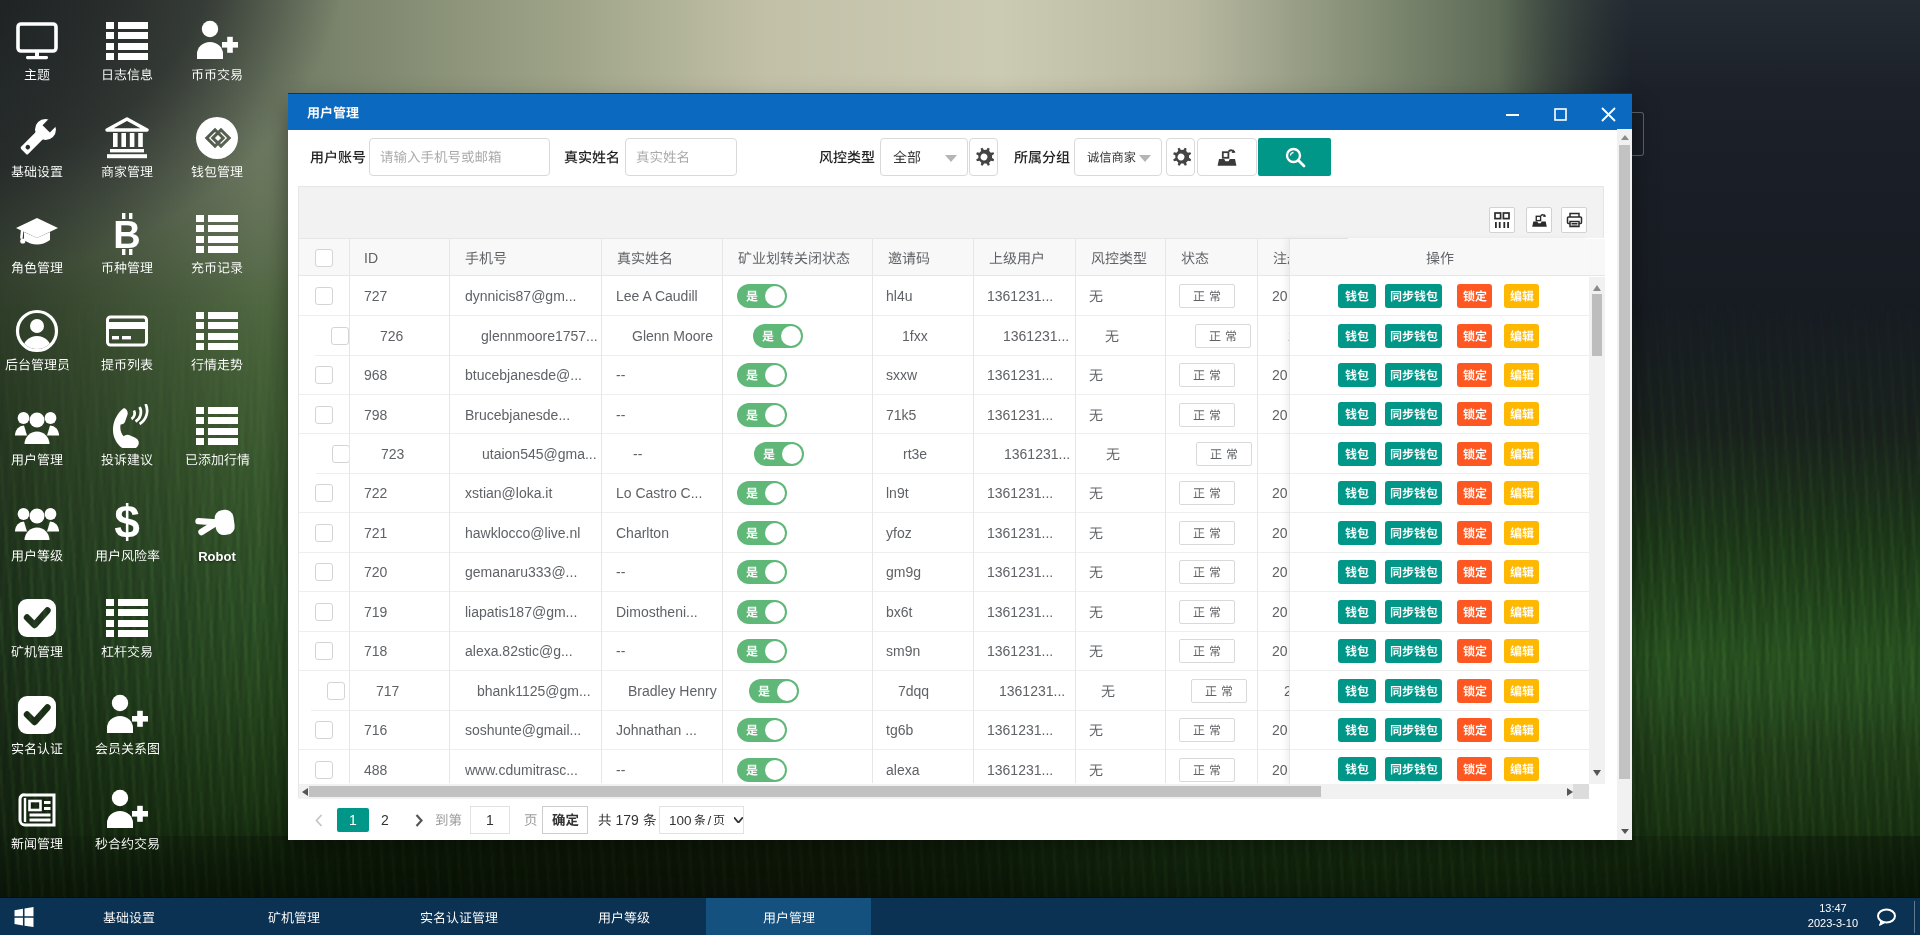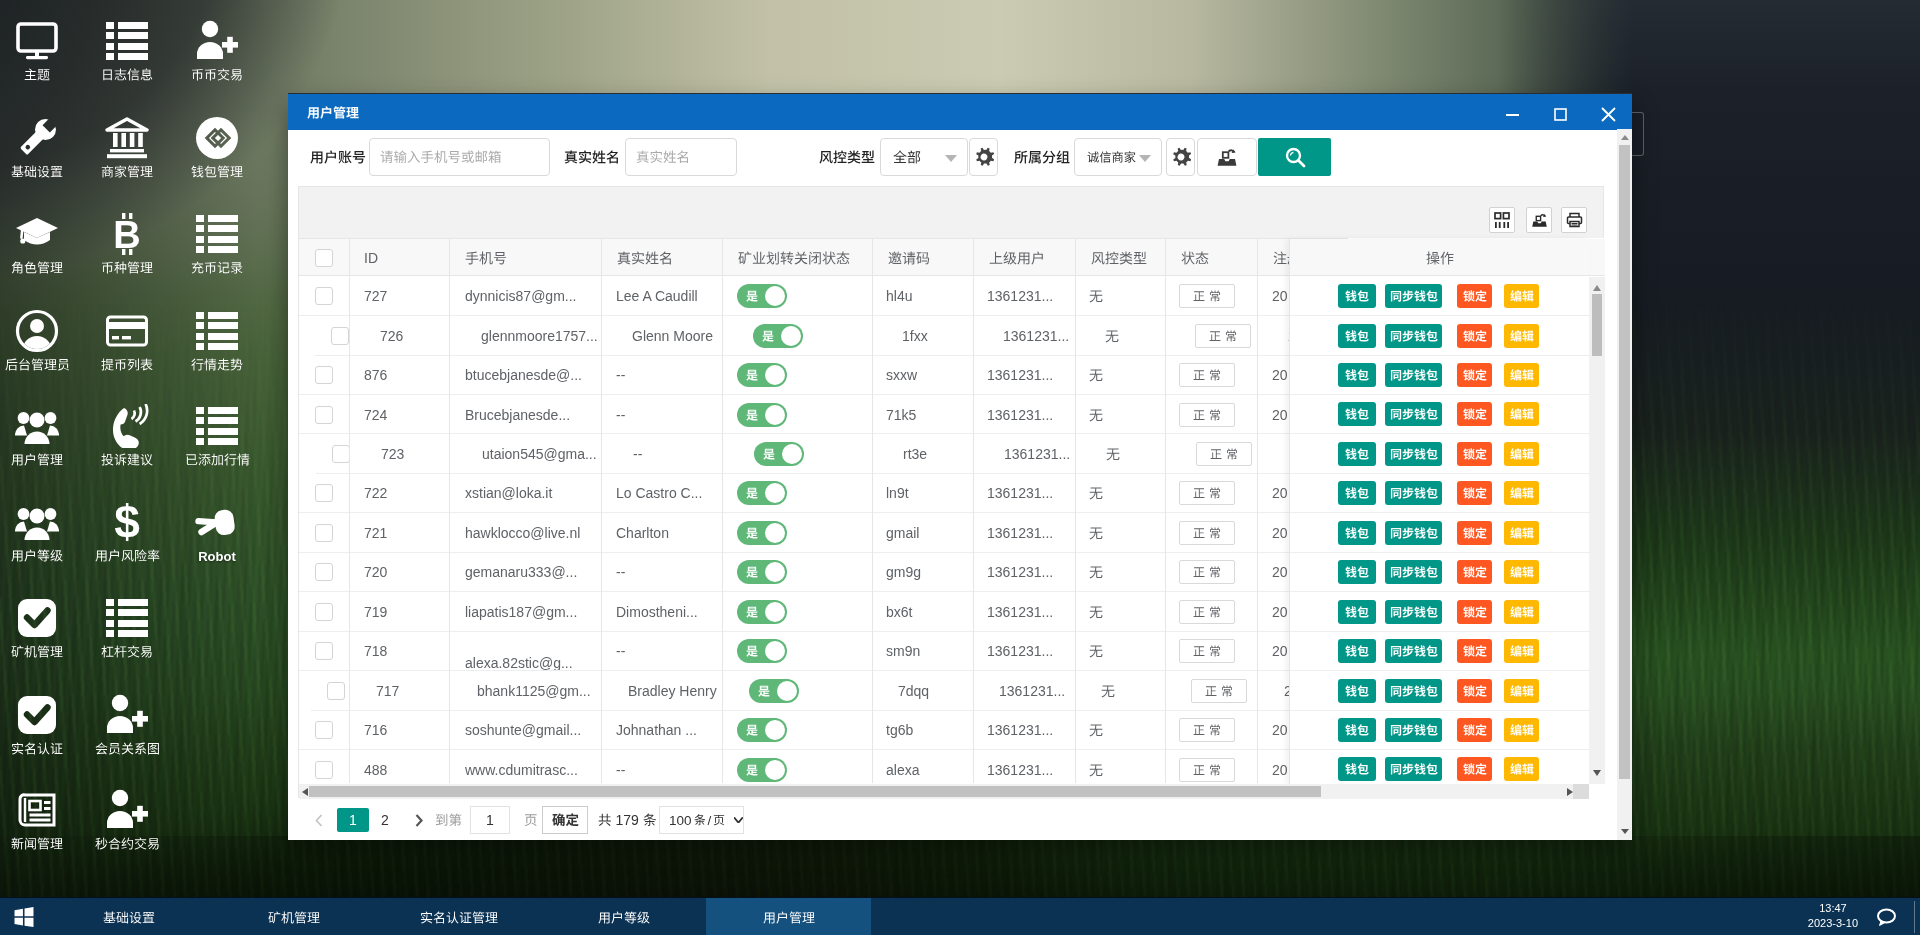--- a/index.html
+++ b/index.html
@@ -1019,21 +1019,21 @@
                 </svg>
               </span>
             </div>
             <div class="tcell" style="left:973px;top:0;width:26px;height:100%">20</div>
             <div class="hline" style="left:0;top:38.5px;width:1290px"></div>
           </div>
           <div class="abs" style="left:0;top:78.9px;width:1290px;height:39.5px">
             <div class="tcell" style="left:0;top:0;width:50px;height:100%;justify-content:center">
               <span class="ckb"></span>
             </div>
-            <div class="tcell" style="left:65px;top:0;width:80px;height:100%">876</div>
+            <div class="tcell" style="left:65px;top:0;width:80px;height:100%">968</div>
             <div class="tcell" style="left:166px;top:0;width:130px;height:100%">btucebjanesde@...</div>
             <div class="tcell" style="left:317px;top:0;width:100px;height:100%">--</div>
             <div class="tcell" style="left:438px;top:0;width:130px;height:100%">
               <span class="toggle">
                 <span class="tx"><svg class="ct" width="12.0" height="12.0" viewBox="0 0 250.00 250.00">
                     <g fill="#fff" transform="translate(0,220) scale(1,-1)">
                       <use href="#g115" x="0"></use>
                     </g>
                   </svg></span>
                 <span class="kn"></span>
@@ -1058,21 +1058,21 @@
                 </svg>
               </span>
             </div>
             <div class="tcell" style="left:973px;top:0;width:26px;height:100%">20</div>
             <div class="hline" style="left:0;top:38.5px;width:1290px"></div>
           </div>
           <div class="abs" style="left:0;top:118.4px;width:1290px;height:39.5px">
             <div class="tcell" style="left:0;top:0;width:50px;height:100%;justify-content:center">
               <span class="ckb"></span>
             </div>
-            <div class="tcell" style="left:65px;top:0;width:80px;height:100%">724</div>
+            <div class="tcell" style="left:65px;top:0;width:80px;height:100%">798</div>
             <div class="tcell" style="left:166px;top:0;width:130px;height:100%">Brucebjanesde...</div>
             <div class="tcell" style="left:317px;top:0;width:100px;height:100%">--</div>
             <div class="tcell" style="left:438px;top:0;width:130px;height:100%">
               <span class="toggle">
                 <span class="tx"><svg class="ct" width="12.0" height="12.0" viewBox="0 0 250.00 250.00">
                     <g fill="#fff" transform="translate(0,220) scale(1,-1)">
                       <use href="#g115" x="0"></use>
                     </g>
                   </svg></span>
                 <span class="kn"></span>
@@ -1188,21 +1188,21 @@
             <div class="tcell" style="left:438px;top:0;width:130px;height:100%">
               <span class="toggle">
                 <span class="tx"><svg class="ct" width="12.0" height="12.0" viewBox="0 0 250.00 250.00">
                     <g fill="#fff" transform="translate(0,220) scale(1,-1)">
                       <use href="#g115" x="0"></use>
                     </g>
                   </svg></span>
                 <span class="kn"></span>
               </span>
             </div>
-            <div class="tcell" style="left:587px;top:0;width:80px;height:100%">gmail</div>
+            <div class="tcell" style="left:587px;top:0;width:80px;height:100%">yfoz</div>
             <div class="tcell" style="left:688px;top:0;width:84px;height:100%">1361231...</div>
             <div class="tcell" style="left:790px;top:0;width:70px;height:100%">
               <svg class="ct" width="14.0" height="14.0" viewBox="0 0 250.00 250.00">
                 <g fill="#5f6266" transform="translate(0,220) scale(1,-1)">
                   <use href="#g116" x="0"></use>
                 </g>
               </svg>
             </div>
             <div class="tcell" style="left:880px;top:0;width:76px;height:100%">
               <span class="chip" style="width:56px">
@@ -1293,21 +1293,21 @@
               </span>
             </div>
             <div class="tcell" style="left:973px;top:0;width:26px;height:100%">20</div>
             <div class="hline" style="left:0;top:38.5px;width:1290px"></div>
           </div>
           <div class="abs" style="left:0;top:355.1px;width:1290px;height:39.5px">
             <div class="tcell" style="left:0;top:0;width:50px;height:100%;justify-content:center">
               <span class="ckb"></span>
             </div>
             <div class="tcell" style="left:65px;top:0;width:80px;height:100%">718</div>
-            <div class="tcell" style="left:166px;top:12px;width:130px;height:100%">alexa.82stic@g...</div>
+            <div class="tcell" style="left:166px;top:0;width:130px;height:100%">alexa.82stic@g...</div>
             <div class="tcell" style="left:317px;top:0;width:100px;height:100%">--</div>
             <div class="tcell" style="left:438px;top:0;width:130px;height:100%">
               <span class="toggle">
                 <span class="tx"><svg class="ct" width="12.0" height="12.0" viewBox="0 0 250.00 250.00">
                     <g fill="#fff" transform="translate(0,220) scale(1,-1)">
                       <use href="#g115" x="0"></use>
                     </g>
                   </svg></span>
                 <span class="kn"></span>
               </span>

